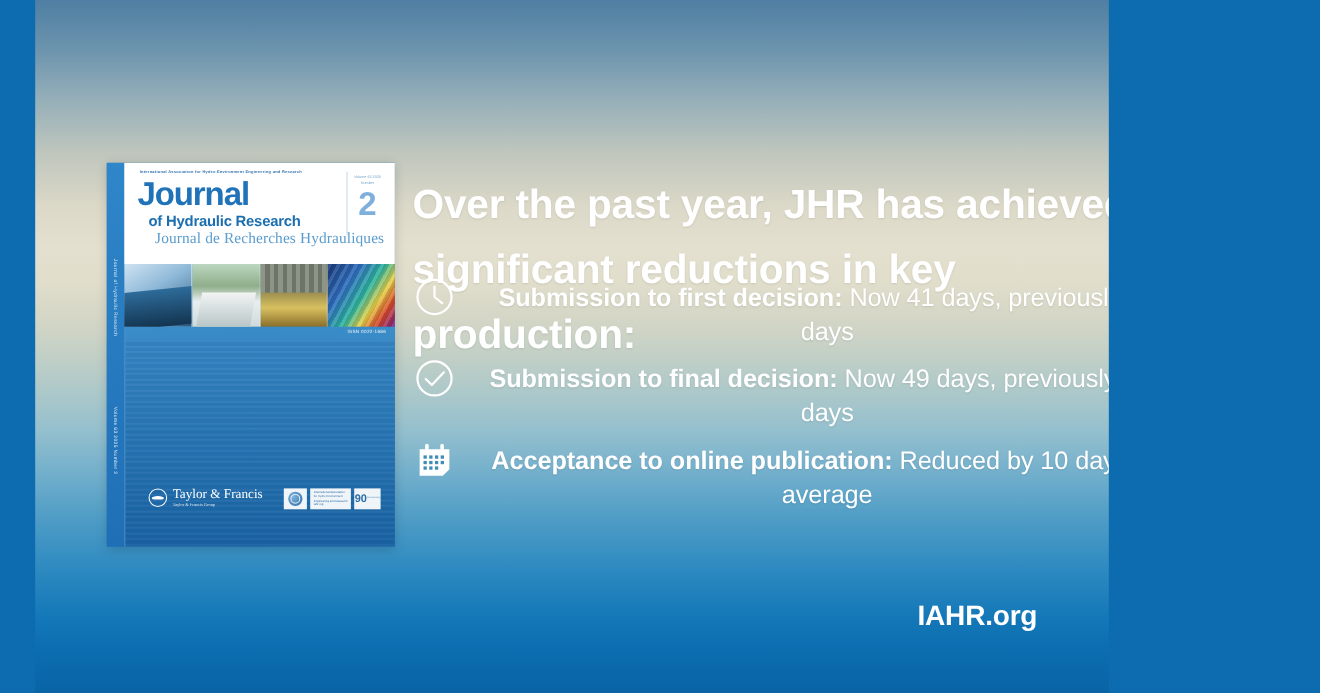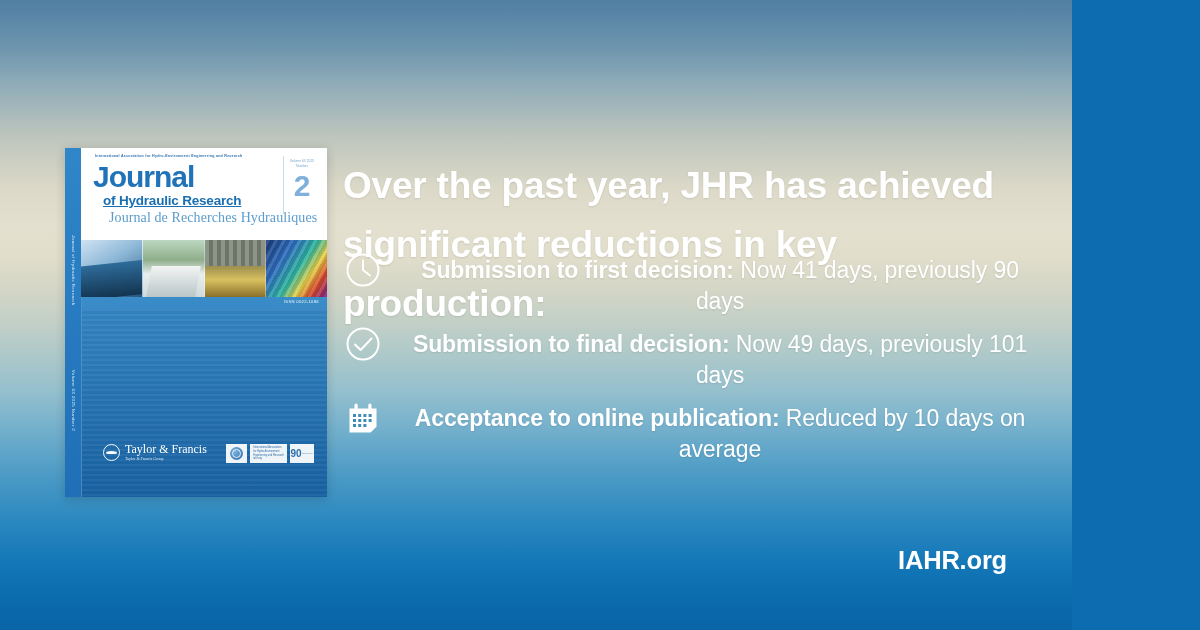--- a/index.html
+++ b/index.html
@@ -2,39 +2,40 @@
 <html><head>
 <meta charset="utf-8">
 <style>
   html,body{margin:0;padding:0;}
   body{
     width:1200px;height:630px;overflow:hidden;
     font-family:"Liberation Sans",sans-serif;
     background:#0d6bb0;
   }
   #stage{
-    position:relative;width:1072px;height:630px;overflow:hidden;
+    position:relative;width:976px;height:630px;overflow:hidden;
     background:linear-gradient(to bottom,
       #4f7fa3 0%,
       #6b93ad 7%,
       #93aeb9 14%,
       #bfc6bd 22%,
       #dcd9c8 30%,
       #e4e0cf 36%,
       #e0ddcb 41%,
       #d4d6c6 46%,
       #c3d0c6 51%,
       #afc9c9 56%,
       #95c0ce 62%,
       #74b0cc 68%,
       #4e9cc6 75%,
       #2e8ac0 82%,
       #1478b8 89%,
       #0a6bad 95%,
       #0a64a6 100%);
+    margin-left:32px;
   }
 
   
   .cover{
     position:absolute;left:65px;top:148px;width:262px;height:349px;
     background:#2b7fc4;
     box-shadow:0 2px 10px rgba(0,0,0,.18);
     overflow:hidden;
   }
   .cover-water{
@@ -74,21 +75,21 @@
     font-size:3.6px;font-weight:bold;color:#2f6fae;letter-spacing:.25px;
     white-space:nowrap;
   }
   .jtitle{
     position:absolute;left:12px;top:14px;
     color:#2073b8;font-weight:bold;font-size:30px;letter-spacing:-1px;
     line-height:1;font-family:"Liberation Sans",sans-serif;
   }
   .jsub{
     position:absolute;left:22px;top:45px;
-    color:#1b6fb0;font-size:13.5px;font-weight:600;letter-spacing:-.2px;text-decoration:underline;
+    color:#1b6fb0;font-size:13.5px;font-weight:600;letter-spacing:-.2px;
   }
   .jsub2{
     position:absolute;left:28px;top:62px;
     color:#5a9ccd;font-size:14px;letter-spacing:.1px;
     font-family:"Liberation Serif",serif;
   }
   .volbox{
     position:absolute;right:7px;top:8px;width:36px;height:58px;
     border-left:1px solid #c9dcea;
     display:flex;flex-direction:column;align-items:center;

